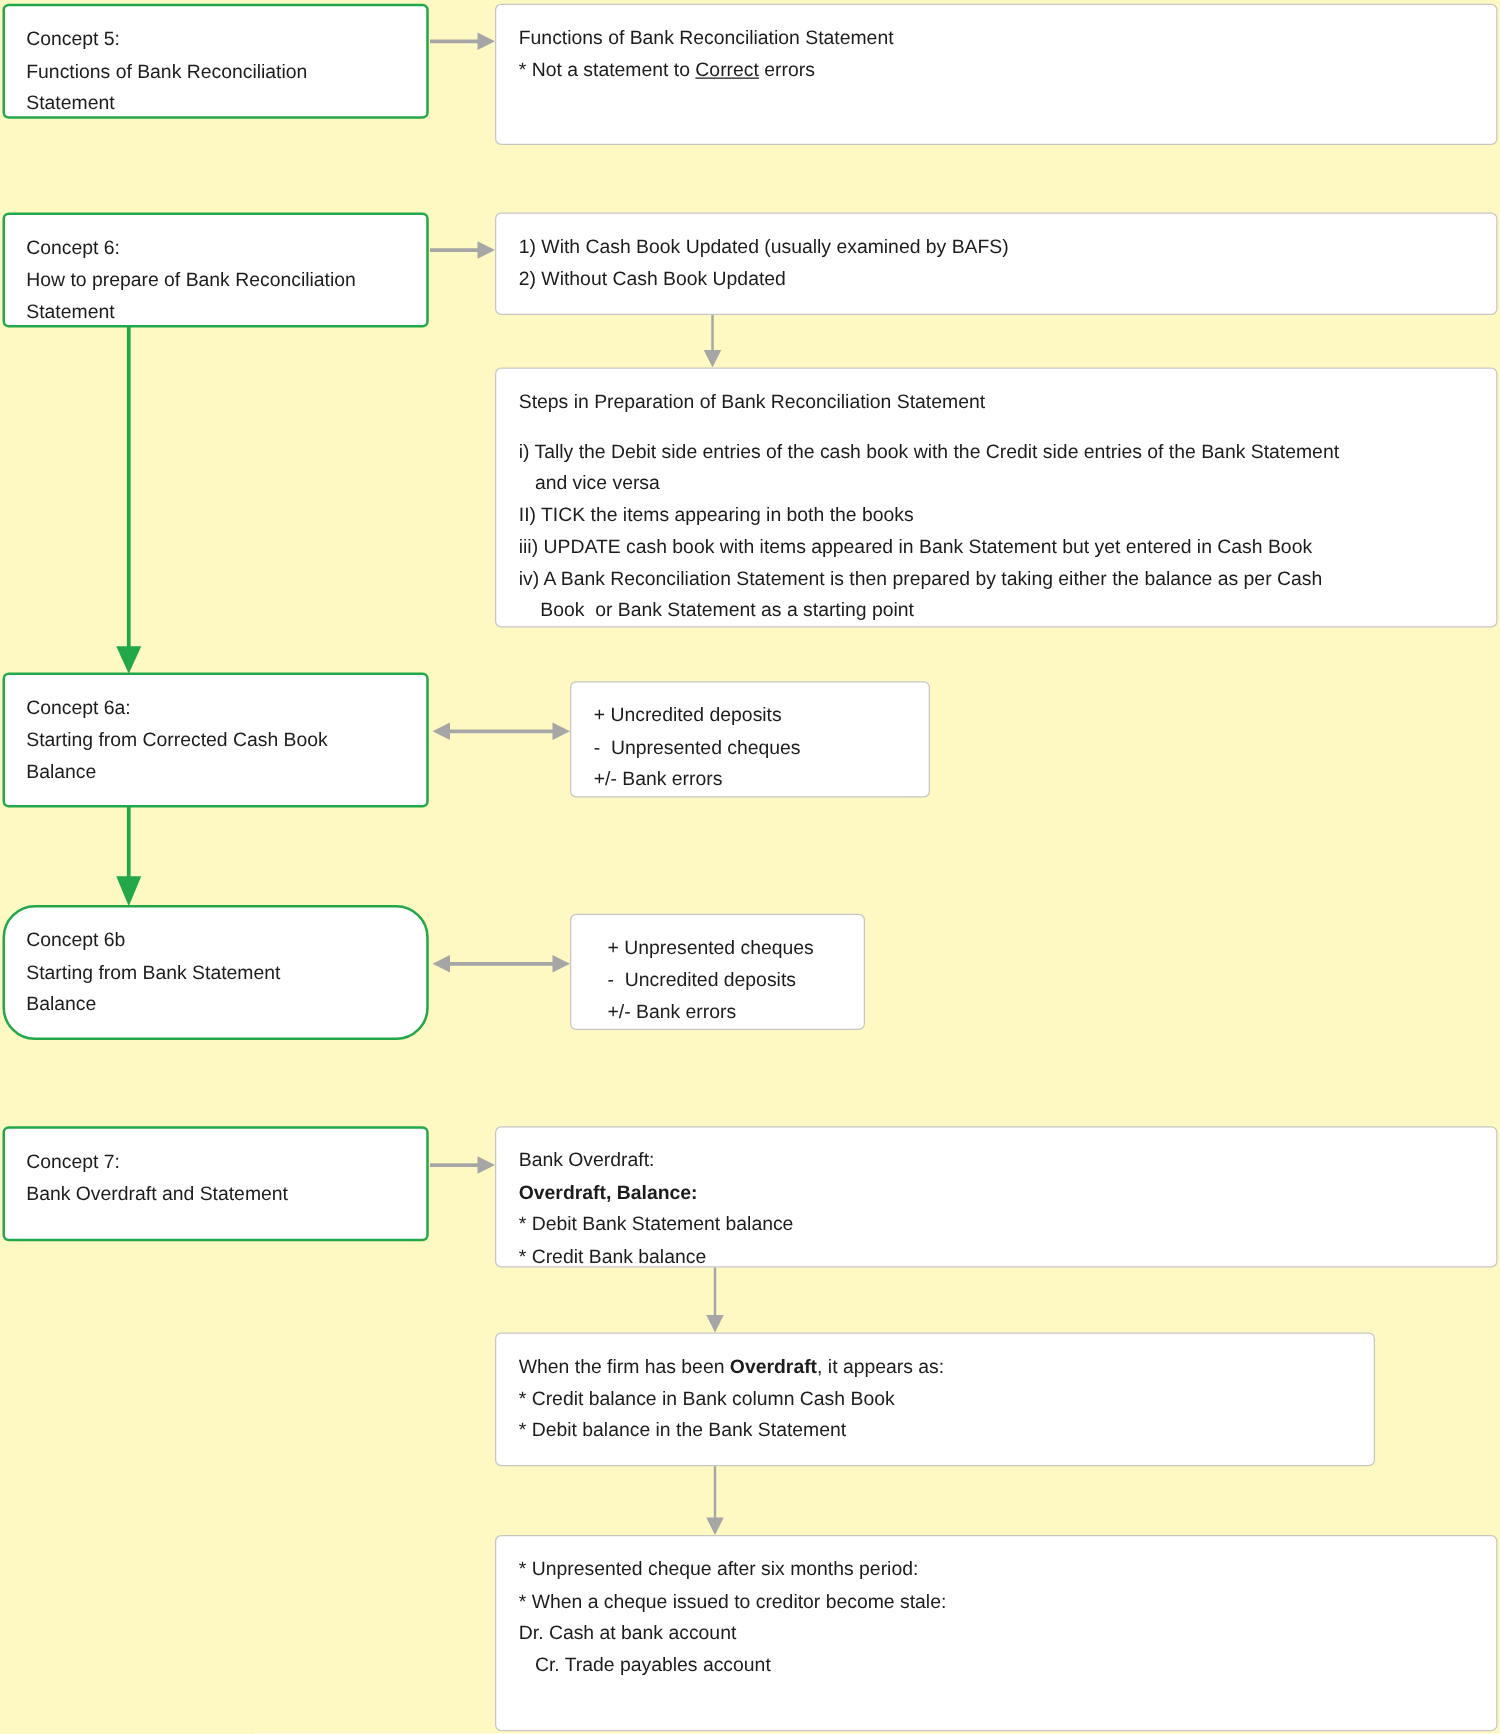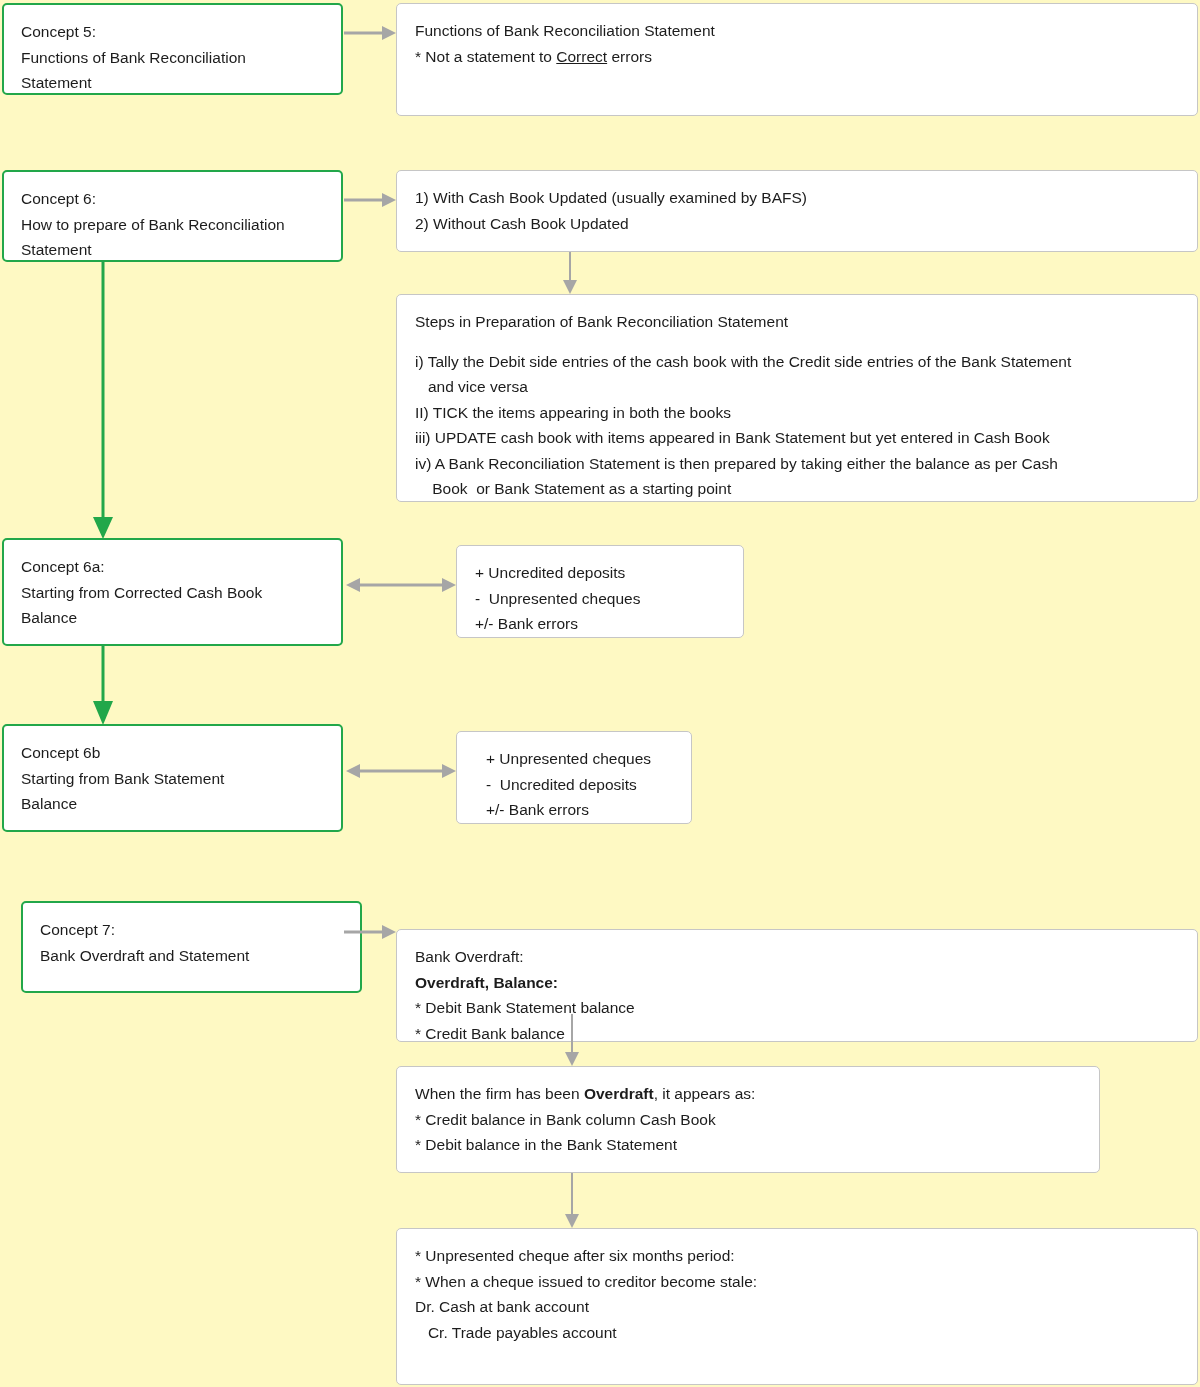--- a/index.html
+++ b/index.html
@@ -141,53 +141,53 @@
     <p class="line">+/- Bank errors</p>
   </div>
 
   <div class="arrow" style="left:88px; top:645px; width:30px; height:80px;">
     <svg width="30" height="80" viewBox="0 0 30 80">
       <line x1="15" y1="0" x2="15" y2="62" stroke="#22a74a" stroke-width="3"></line>
       <polygon points="5,56 25,56 15,80" fill="#22a74a"></polygon>
     </svg>
   </div>
 
-  <div class="box green" style="left:2px; top:724px; width:341px; height:108px;">
+  <div class="box green" style="left:2px; top:724px; width:341px; height:108px;border-radius:26px;">
     <p class="line">Concept 6b</p>
     <p class="line">Starting from Bank Statement</p>
     <p class="line">Balance</p>
   </div>
 
   <div class="arrow" style="left:346px; top:760px; width:110px; height:22px;">
     <svg width="110" height="22" viewBox="0 0 110 22">
       <line x1="12" y1="11" x2="98" y2="11" stroke="#a6a6a6" stroke-width="3"></line>
       <polygon points="14,4 0,11 14,18" fill="#a6a6a6"></polygon>
       <polygon points="96,4 110,11 96,18" fill="#a6a6a6"></polygon>
     </svg>
   </div>
 
   <div class="box grey" style="left:456px; top:731px; width:236px; height:93px;padding-left:29px;">
     <p class="line">+ Unpresented cheques</p>
     <p class="line">-  Uncredited deposits</p>
     <p class="line">+/- Bank errors</p>
   </div>
 
-  <div class="box green" style="left:2px; top:901px; width:341px; height:92px;margin-left:19px;">
+  <div class="box green" style="left:2px; top:901px; width:341px; height:92px;">
     <p class="line">Concept 7:</p>
     <p class="line">Bank Overdraft and Statement</p>
   </div>
 
   <div class="arrow" style="left:344px; top:921px; width:52px; height:22px;">
     <svg width="52" height="22" viewBox="0 0 52 22">
       <line x1="0" y1="11" x2="41" y2="11" stroke="#a6a6a6" stroke-width="3"></line>
       <polygon points="38,4 52,11 38,18" fill="#a6a6a6"></polygon>
     </svg>
   </div>
 
-  <div class="box grey" style="left:396px; top:901px; width:802px; height:113px;margin-top:28px;">
+  <div class="box grey" style="left:396px; top:901px; width:802px; height:113px;">
     <p class="line">Bank Overdraft:</p>
     <p class="line semi">Overdraft, Balance:</p>
     <p class="line">* Debit Bank Statement balance</p>
     <p class="line">* Credit Bank balance</p>
   </div>
 
   <div class="arrow" style="left:561px; top:1014px; width:22px; height:52px;">
     <svg width="22" height="52" viewBox="0 0 22 52">
       <line x1="11" y1="0" x2="11" y2="40" stroke="#a6a6a6" stroke-width="2"></line>
       <polygon points="4,38 18,38 11,52" fill="#a6a6a6"></polygon>

